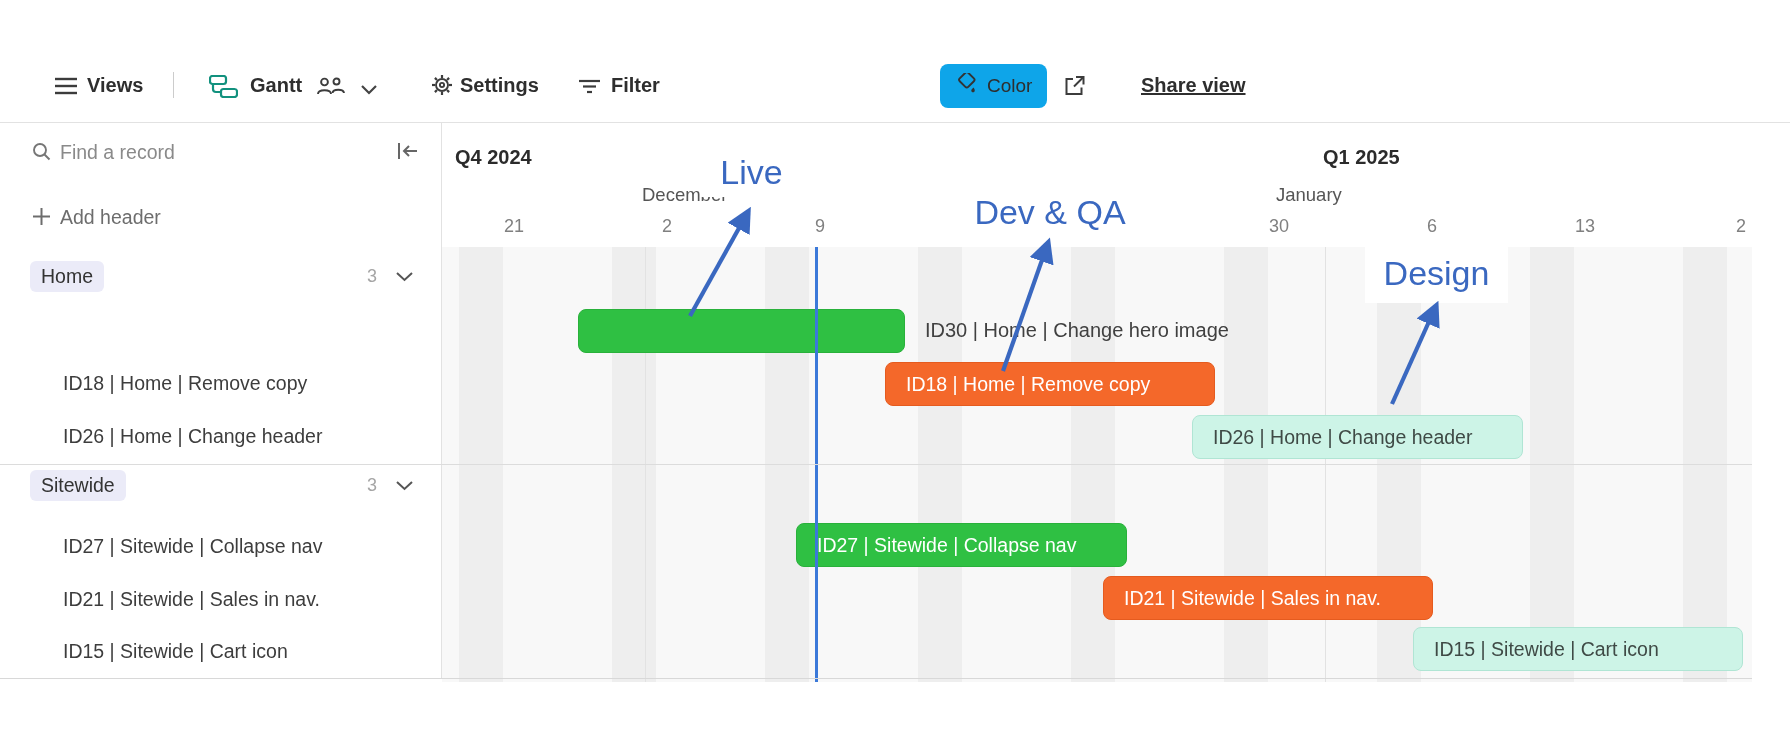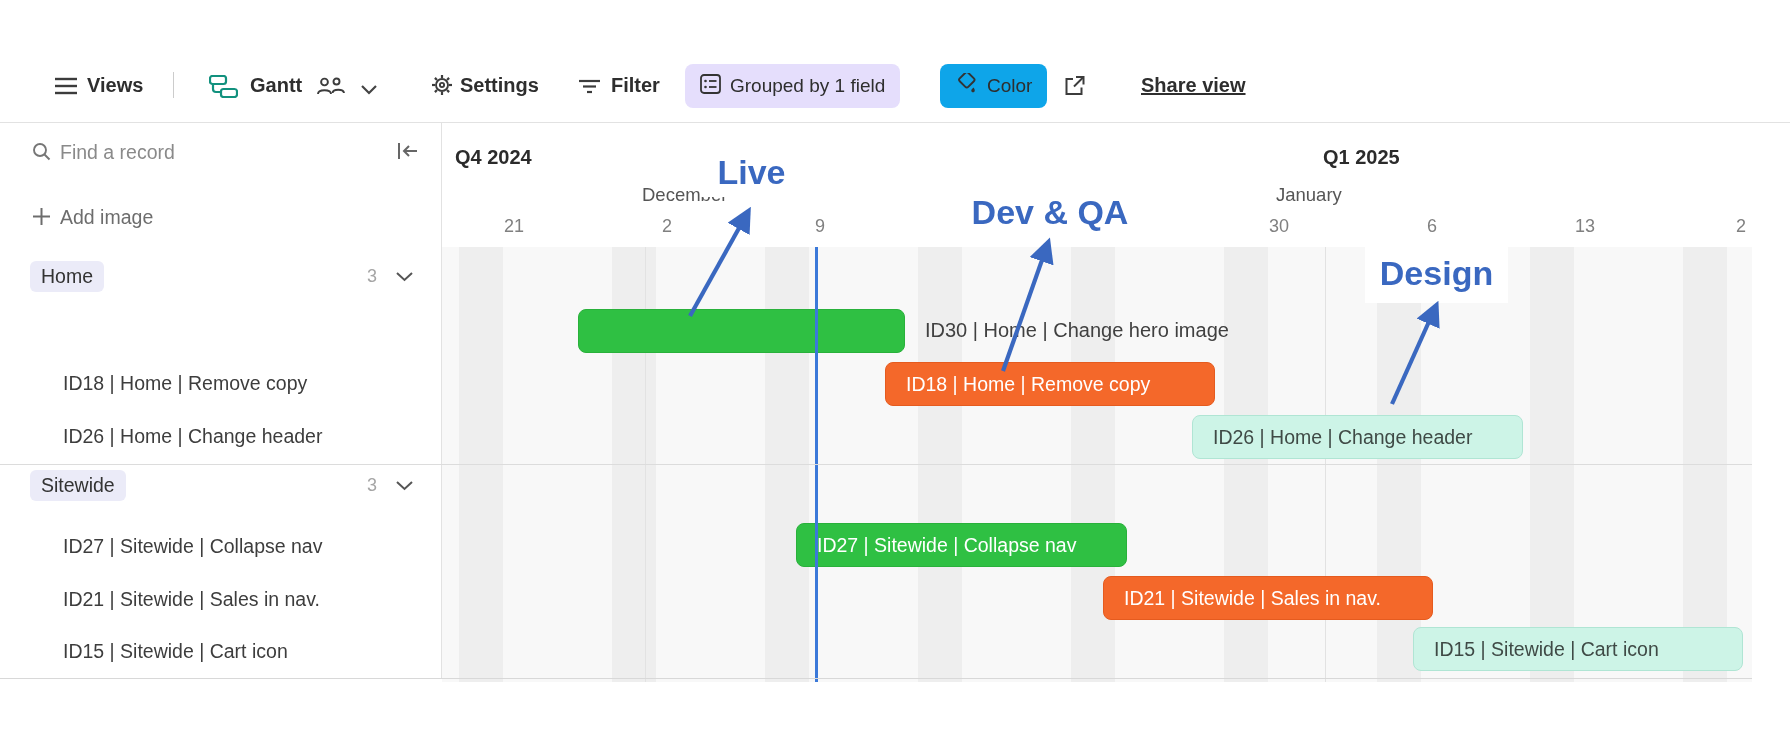--- a/index.html
+++ b/index.html
@@ -28,21 +28,21 @@
   .mline{position:absolute;top:0;width:1px;height:435px;background:#e2e2e2;}
   .today{position:absolute;top:0;width:3px;height:435px;background:#3b79d9;z-index:6;}
   .bar{position:absolute;height:44px;border-radius:8px;box-sizing:border-box;z-index:4;display:flex;align-items:center;
        font-size:19.5px;white-space:nowrap;overflow:hidden;cursor:pointer;}
   .bar.green{background:#2fc043;border:1px solid #29b13b;color:#fff;}
   .bar.orange{background:#f4682a;border:1px solid #e55b1f;color:#fff;}
   .bar.mint{background:#cdf4e7;border:1px solid #b0e5d4;color:#3f4a46;}
   .bar-out-label{position:absolute;font-size:20px;color:#404040;white-space:nowrap;z-index:5;}
   
   .anno-box{position:absolute;background:#fff;display:flex;align-items:center;justify-content:center;
-            color:#3a68c0;font-weight:700;z-index:9;white-space:nowrap;}
+            color:#3a68c0;font-weight:400;z-index:9;white-space:nowrap;}
   #arrow-svg{position:absolute;left:0;top:0;z-index:10;pointer-events:none;}
   .icon{display:inline-block;vertical-align:middle;}
 </style>
 </head>
 <body>
 
 <div id="app">
 
   <span class="icon abs" style="left:55px;top:77px;">
     <svg width="22" height="18" viewBox="0 0 22 18">
@@ -106,34 +106,20 @@
     <svg width="21" height="15" viewBox="0 0 21 15">
         <g stroke="#3c3c3c" stroke-width="2.2">
           <line x1="0" y1="2" x2="21" y2="2"></line>
           <line x1="4" y1="7.5" x2="17" y2="7.5"></line>
           <line x1="8" y1="13" x2="13" y2="13"></line>
         </g>
       </svg>
   </span>
   <span class="tb-label" style="left:611px;">Filter</span>
 
-  <div class="pill" style="left:685px;background:#e5defc;">
-    <span class="icon">
-      <svg width="21" height="20" viewBox="0 0 21 20">
-          <g fill="none" stroke="#333" stroke-width="1.8">
-            <rect x="1" y="1" width="19" height="18" rx="3"></rect>
-            <line x1="9" y1="7" x2="16.5" y2="7"></line>
-            <line x1="9" y1="13" x2="16.5" y2="13"></line>
-          </g>
-          <circle cx="5.5" cy="7" r="1.3" fill="#333"></circle>
-          <circle cx="5.5" cy="13" r="1.3" fill="#333"></circle>
-        </svg>
-    </span>
-    <span>Grouped by 1 field</span>
-  </div>
 
   <div class="pill" style="left:940px;background:#0ea5e9;">
     <span class="icon">
       <svg width="23" height="22" viewBox="0 0 23 22">
           <g fill="none" stroke="#333" stroke-width="1.9">
             <rect x="5.8" y="0.8" width="12" height="12" rx="2" transform="rotate(45 11.8 6.8)"></rect>
           </g>
           <path d="M18.5 14.5 c1.6 2.2 1.6 3.6 0.6 4.4 c-1 0.8-2.4 0.4-2.8-0.8 c-0.3-1.1 0.8-2.4 2.2-3.6 z" fill="#333"></path>
         </svg>
     </span>
@@ -176,21 +162,21 @@
   </span>
 
   <span class="icon abs" style="left:33px;top:208px;">
     <svg width="17" height="17" viewBox="0 0 17 17">
         <g stroke="#6d6d6d" stroke-width="2">
           <line x1="8.5" y1="0" x2="8.5" y2="17"></line>
           <line x1="0" y1="8.5" x2="17" y2="8.5"></line>
         </g>
       </svg>
   </span>
-  <span class="abs" style="left:60px;top:206px;font-size:19.5px;color:#6d6d6d;cursor:pointer;">Add image</span>
+  <span class="abs" style="left:60px;top:206px;font-size:19.5px;color:#6d6d6d;cursor:pointer;">Add header</span>
 
   <span class="chip" style="top:261px;">Home</span>
   <span class="grp-count" style="left:367px;top:266px;">3</span>
   <span class="icon abs" style="left:396px;top:268px;">
     <svg width="17" height="10" viewBox="0 0 17 10">
         <polyline points="1,1 8.5,8 16,1" fill="none" stroke="#555" stroke-width="2"></polyline>
       </svg>
   </span>
   <span class="rec" style="top:372px;">ID18 | Home | Remove copy</span>
   <span class="rec" style="top:425px;">ID26 | Home | Change header</span>

